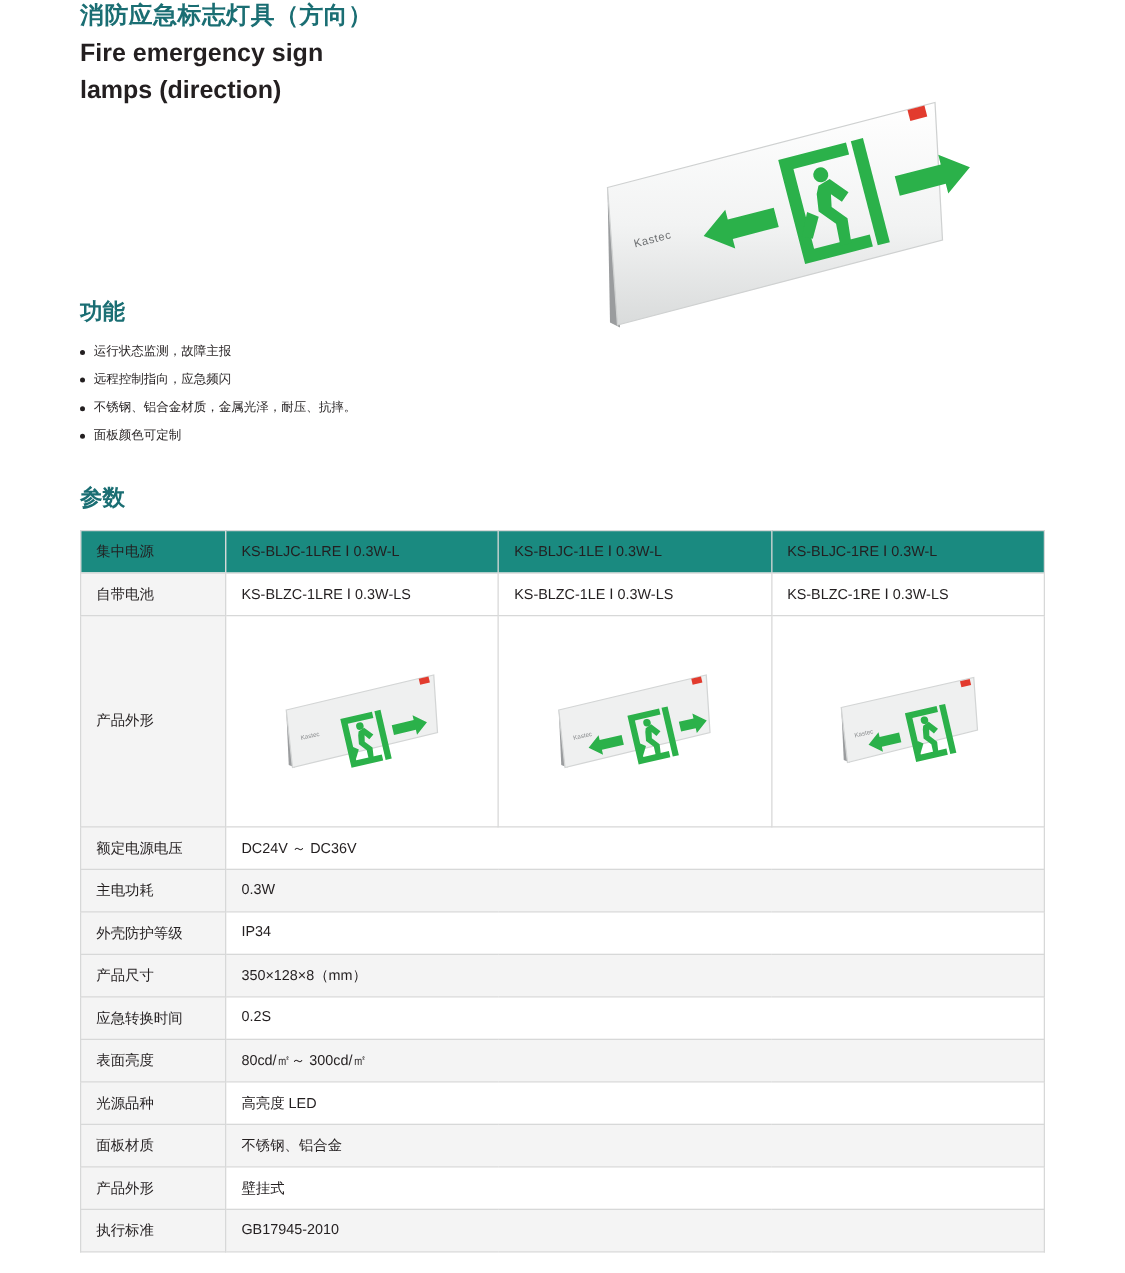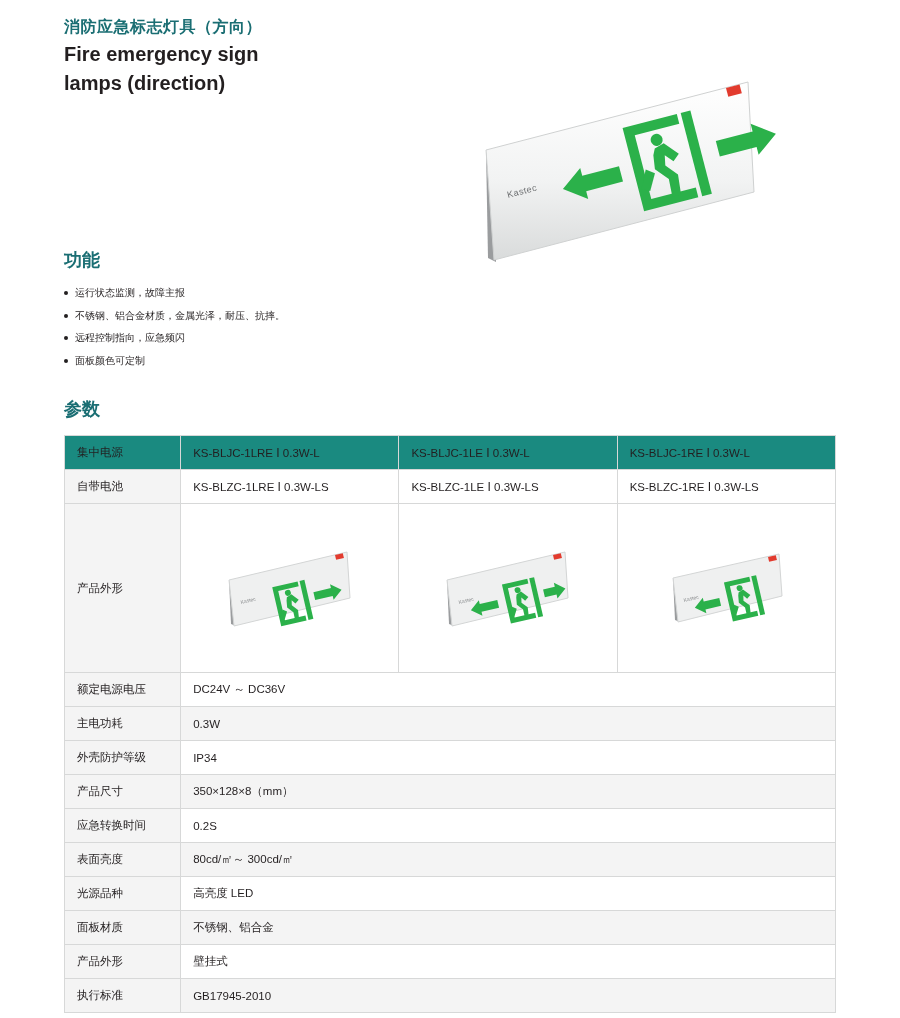--- a/index.html
+++ b/index.html
@@ -17,25 +17,24 @@
   }
   .page {
     position: relative;
     width: 900px;
     height: 1018px;
     box-sizing: border-box;
     padding: 0 64px;
   }
   
   .title-zh {
-    font-size: 16px;
+    font-size: 19px;
     font-weight: bold;
     color: #1a6e73;
     letter-spacing: 0.5px;
-    padding-top: 16px;
     margin: 0;
     line-height: 1.4;
   }
   .title-en {
     font-size: 20px;
     font-weight: bold;
     color: #231f20;
     line-height: 1.45;
     margin: 2px 0 0 0;
     max-width: 260px;
@@ -174,22 +173,22 @@
           <polygon points="60,8 38,-8 38,0 0,0 0,16 38,16 38,24"></polygon>
         </g>
       </g>
     </svg>
   </div>
 
   <div style="margin-top:150px;">
     <div class="section-heading">功能</div>
     <ul class="features">
       <li>运行状态监测，故障主报</li>
+      <li>远程控制指向，应急频闪</li>
       <li>不锈钢、铝合金材质，金属光泽，耐压、抗摔。</li>
-      <li>远程控制指向，应急频闪</li>
       <li>面板颜色可定制</li>
     </ul>
   </div>
 
   <div class="section-heading params-heading">参数</div>
 
   <table class="spec">
     <colgroup>
       <col class="col-label">
         <col class="col-a">

